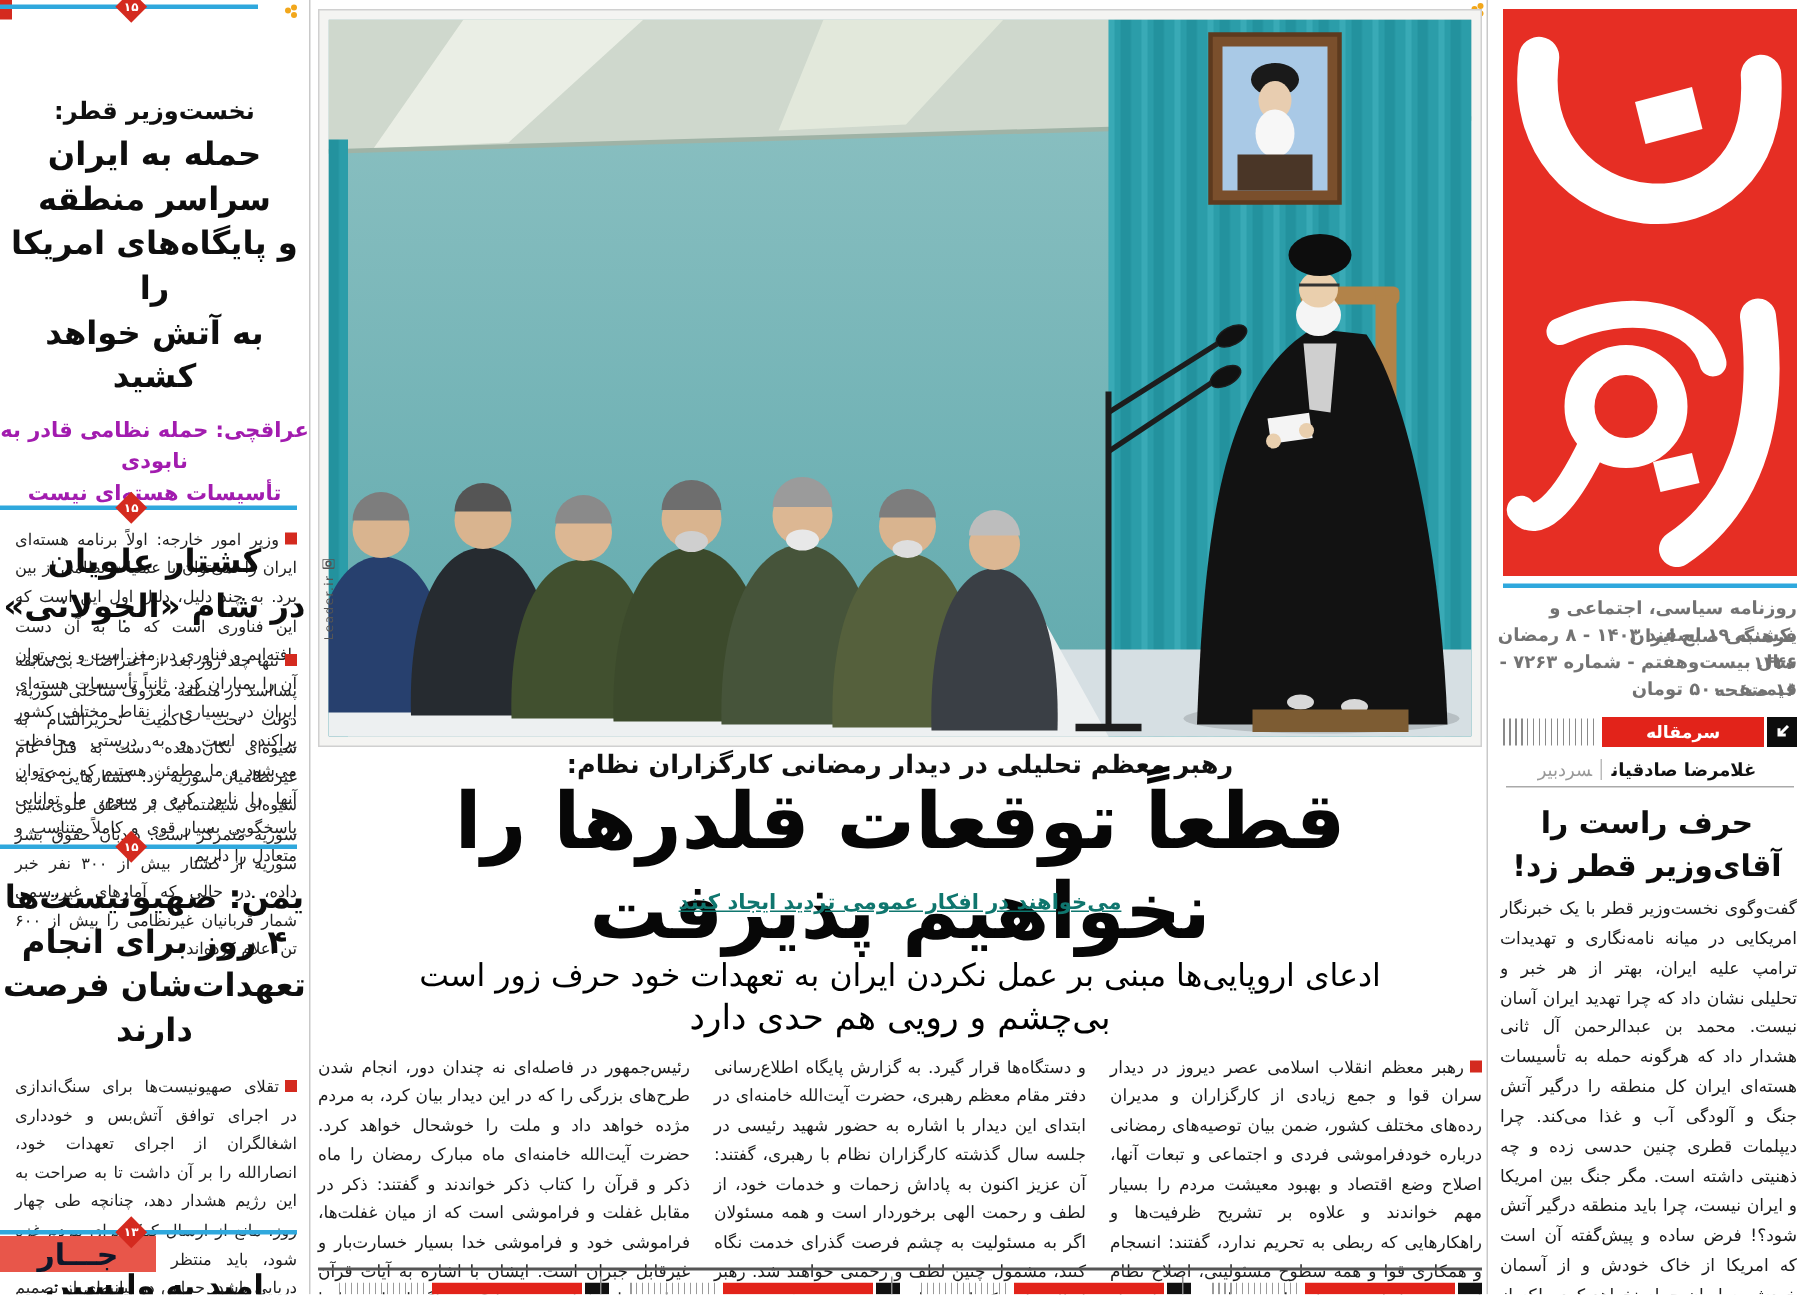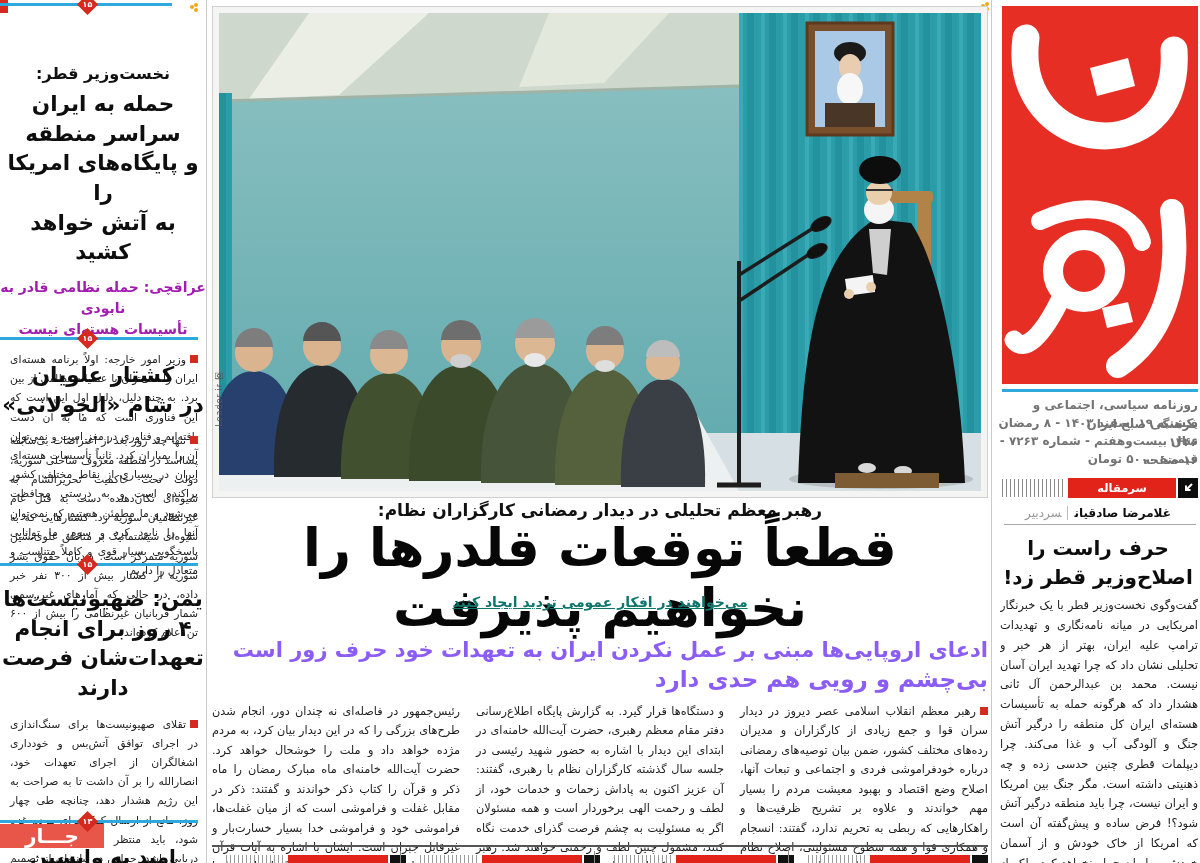--- a/index.html
+++ b/index.html
@@ -16,21 +16,21 @@
   .lr-kicker{font-weight:bold;font-size:16px;color:#111;text-align:center;}
   .lr-head{font-weight:800;font-size:21.5px;color:#0e0e0e;text-align:center;line-height:1.38;white-space:pre-line;}
   .lr-sub{font-weight:bold;font-size:14px;color:#a21caf;text-align:center;line-height:1.5;white-space:pre-line;}
   .lr-body{font-size:10.8px;color:#222;text-align:justify;line-height:1.78;padding:0 8px 0 10px;}
   .bullet{display:inline-block;width:8px;height:8px;background:#d42a1f;margin-left:4px;}
   
   .kicker{font-weight:bold;font-size:17px;color:#111;text-align:center;}
   .mainhead{font-weight:900;font-size:52px;color:#070707;text-align:center;letter-spacing:-1px;}
   .deck1{font-weight:bold;font-size:14px;color:#0f766e;text-align:center;text-decoration:underline;}
   .deck2{font-weight:bold;font-size:12.8px;color:#111;text-align:center;}
-  .reddeck{font-weight:bold;color:#8b5cf6;}
+  .reddeck{font-weight:normal;color:#000000;text-align:center;}
   .cols{position:absolute;display:flex;gap:16px;direction:rtl;}
   .col{width:248px;font-size:11.3px;line-height:1.72;text-align:justify;color:#1c1c1c;}
   
   .photo{position:absolute;left:212px;top:6px;width:776px;height:492px;background:#f4f4f2;
          border:1px solid #d0d0d0;box-sizing:border-box;padding:6px;}
   .photo-credit{position:absolute;left:2px;bottom:70px;writing-mode:vertical-rl;transform:rotate(180deg);
                 font-size:8px;color:#555;letter-spacing:1px;display:flex;align-items:center;gap:3px;}
   .masthead-box{position:absolute;left:1002px;top:6px;width:196px;height:378px;background:#e62e24;}
   .mh-info{position:absolute;left:998px;width:200px;text-align:right;font-weight:bold;
            font-size:12px;color:#737373;line-height:1.55;}
@@ -50,21 +50,21 @@
   .cutrow{position:absolute;left:212px;top:855px;width:776px;height:8px;overflow:hidden;display:flex;
           gap:14px;direction:rtl;}
   .cutgroup{display:flex;align-items:flex-start;height:16px;width:180px;direction:rtl;}
   .cutgroup .icon{width:16px;height:16px;background:#111;}
   .cutgroup .red{width:100px;height:16px;background:#e2231a;margin-right:2px;}
   .cutgroup .bc{flex:1;height:14px;margin-right:4px;
         background:repeating-linear-gradient(90deg,#9a9a9a 0 1px,transparent 1px 4px);}
   .minidiv{position:absolute;width:1px;height:12px;background:#888;top:851px;}
   .flower{position:absolute;width:9px;height:9px;}
   .flower i{position:absolute;width:4px;height:4px;border-radius:50%;background:#f2a71b;}
-  .supp-box{position:absolute;background:#e8564a;color:#ffffff;font-weight:900;
+  .supp-box{position:absolute;background:#e8564a;color:#0f172a;font-weight:900;
             display:flex;align-items:center;justify-content:center;overflow:hidden;}
 </style>
 </head>
 <body>
 
 <div class="page">
 
   <div class="abs" style="left:0;top:0;width:8px;height:13px;background:#d42a1f;"></div>
   <div class="flower" style="left:190px;top:3px;">
       <i style="left:0;top:2px;"></i>
@@ -291,16 +291,16 @@
         </svg>
     </div>
     <div class="label">سرمقاله</div>
     <div class="barcode"></div>
   </div>
   <div class="abs author" style="left:998px;top:506px;width:200px;">
     <b>غلامرضا صادقیان</b><span class="role">سردبیر</span>
   </div>
   <div class="thinrule" style="left:1004px;top:524px;width:192px;"></div>
   <div class="abs ed-title" style="left:998px;top:534px;width:200px;">حرف راست را
-اصلاح‌وزیر قطر زد!</div>
+آقای‌وزیر قطر زد!</div>
   <div class="abs ed-body" style="left:1000px;top:596px;width:198px;height:267px;overflow:hidden;">گفت‌وگوی نخست‌وزیر قطر با یک خبرنگار امریکایی در میانه نامه‌نگاری و تهدیدات ترامپ علیه ایران، بهتر از هر خبر و تحلیلی نشان داد که چرا تهدید ایران آسان نیست. محمد بن عبدالرحمن آل ثانی هشدار داد که هرگونه حمله به تأسیسات هسته‌ای ایران کل منطقه را درگیر آتش جنگ و آلودگی آب و غذا می‌کند. چرا دیپلمات قطری چنین حدسی زده و چه ذهنیتی داشته است. مگر جنگ بین امریکا و ایران نیست، چرا باید منطقه درگیر آتش شود؟! فرض ساده و پیش‌گفته آن است که امریکا از خاک خودش و از آسمان خودش به ایران حمله نخواهد کرد، بلکه از پایگاه‌های امریکا در همین کشورهای منطقه و از آسمان همان‌ها حمله خواهد کرد. ایران نیز قبلاً هشدار داده کشورهایی که زمین و آسمان خود را در اختیار امریکا قرار دهند، بی‌نصیب از آتش جنگ نخواهند بود. دو دهه پیش شنیدم که ایران به کویت، بحرین، قطر و امارات نامه رسمی داده که اگر امریکا به ایران حمله کند، جنگ ناخواسته و با موشک‌های سرگردان در منطقه گسترش خواهد یافت! اکنون نیز فرض کشورهای منطقه همین است. اما معتقدم کشورهای منطقه فراتر از این فرض ساده و حتی فراتر از هشدار ایران، آتش فراگیر جنگ را پس از حمله</div>
 
 </div>
 
 </body></html>

